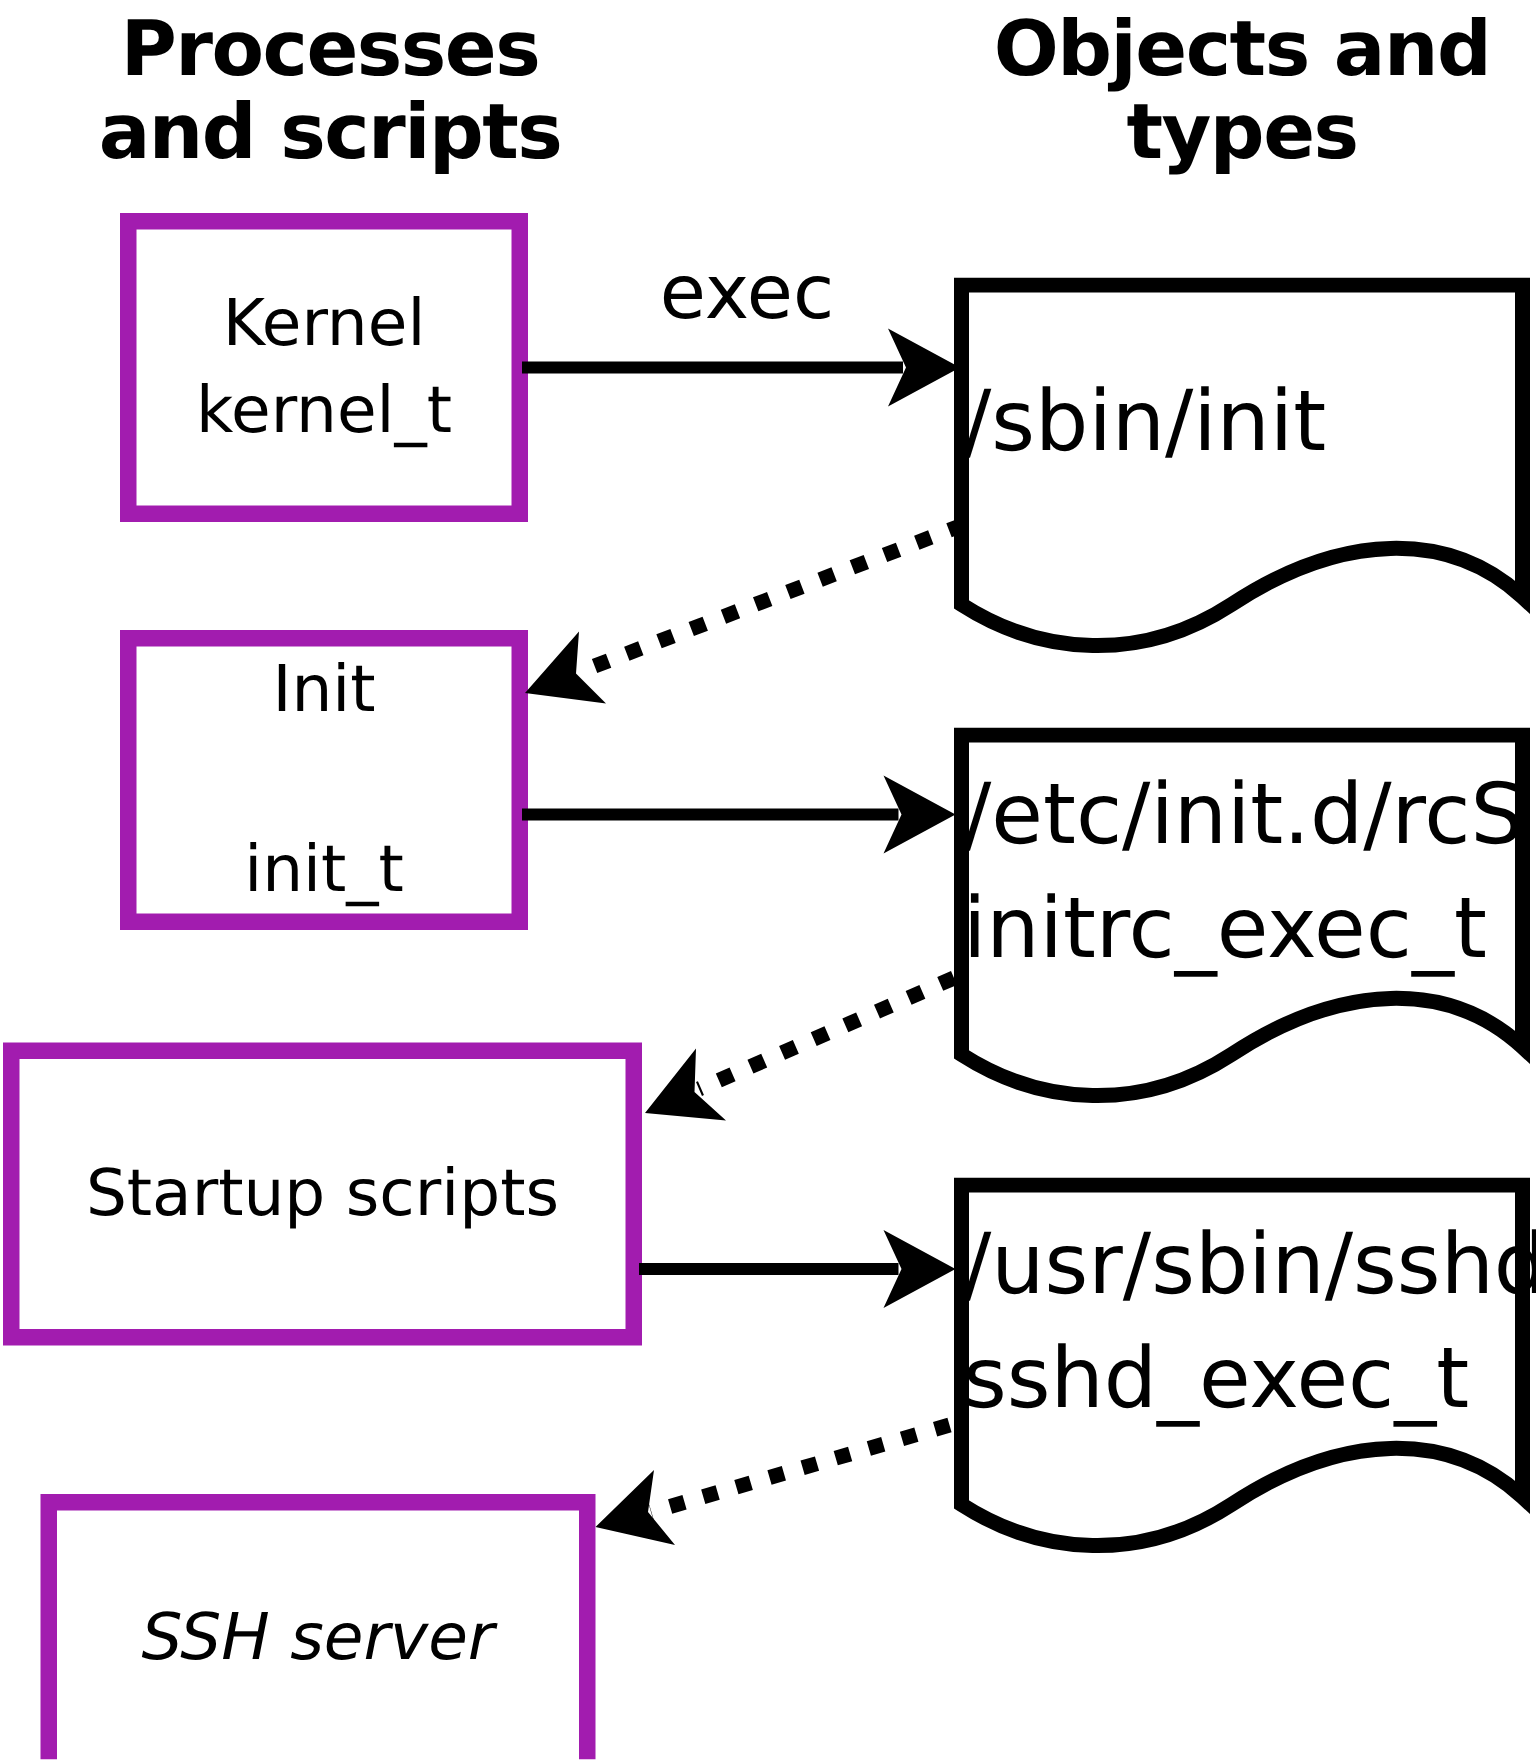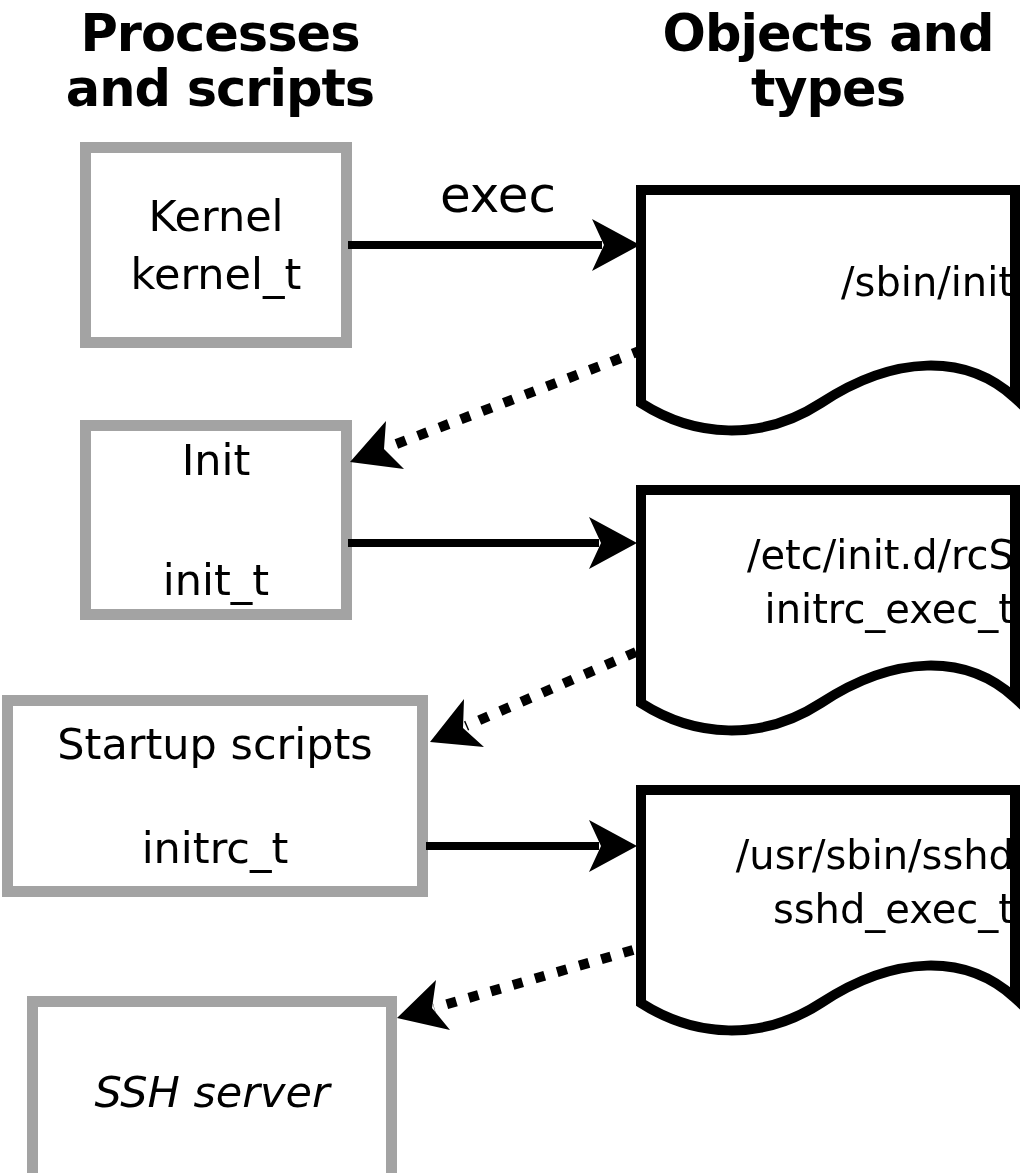--- a/index.html
+++ b/index.html
@@ -22,21 +22,21 @@
     letter-spacing: -1px;
     white-space: nowrap;
   }
   .colhead-left  { left: 10px;  top: 6px; }
   .colhead-right { left: 618px; top: 6px; }
   .colhead span { display: block; }
 
   .pbox {
     position: absolute;
     box-sizing: border-box;
-    border: 11px solid #a3a3a3;
+    border: 11px solid #a21caf;
     background: #ffffff;
     display: flex;
     flex-direction: column;
     align-items: center;
     justify-content: center;
     text-align: center;
     font-size: 43px;
     line-height: 1.36;
     white-space: nowrap;
   }
@@ -50,24 +50,24 @@
   .doc-1 { left: 636px; top: 185px; }
   .doc-2 { left: 636px; top: 485px; }
   .doc-3 { left: 636px; top: 785px; }
   .doc svg { display: block; position: absolute; left: 0; top: 0; }
   .doc-text {
     position: absolute;
     left: 6px; top: 14px;
     width: 372px; height: 166px;
     display: flex;
     flex-direction: column;
-    align-items: flex-end;
+    align-items: flex-start;
     justify-content: center;
     text-align: center;
-    font-size: 40px;
+    font-size: 56px;
     line-height: 1.36;
     white-space: nowrap;
   }
   .doc-text span { display: block; }
 
   .exec-label {
     position: absolute;
     left: 408px; top: 168px;
     width: 180px;
     text-align: center;
@@ -103,21 +103,20 @@
   <div class="pbox pbox-kernel">
     <span>Kernel</span>
     <span>kernel_t</span>
   </div>
   <div class="pbox pbox-init">
     <span>Init</span>
     <span>init_t</span>
   </div>
   <div class="pbox pbox-startup">
     <span>Startup scripts</span>
-    <span>initrc_t</span>
   </div>
   <div class="pbox pbox-ssh">
     <span>SSH server</span>
   </div>
 
   <div class="doc doc-1">
     <svg width="384" height="258" viewBox="0 0 384 258">
       <path d="M 5,5 H 379 V 213 C 330,168 258,170 185,218 C 125,257 58,252 5,218 Z" fill="#ffffff" stroke="#000000" stroke-width="10"></path>
     </svg>
     <div class="doc-text">

